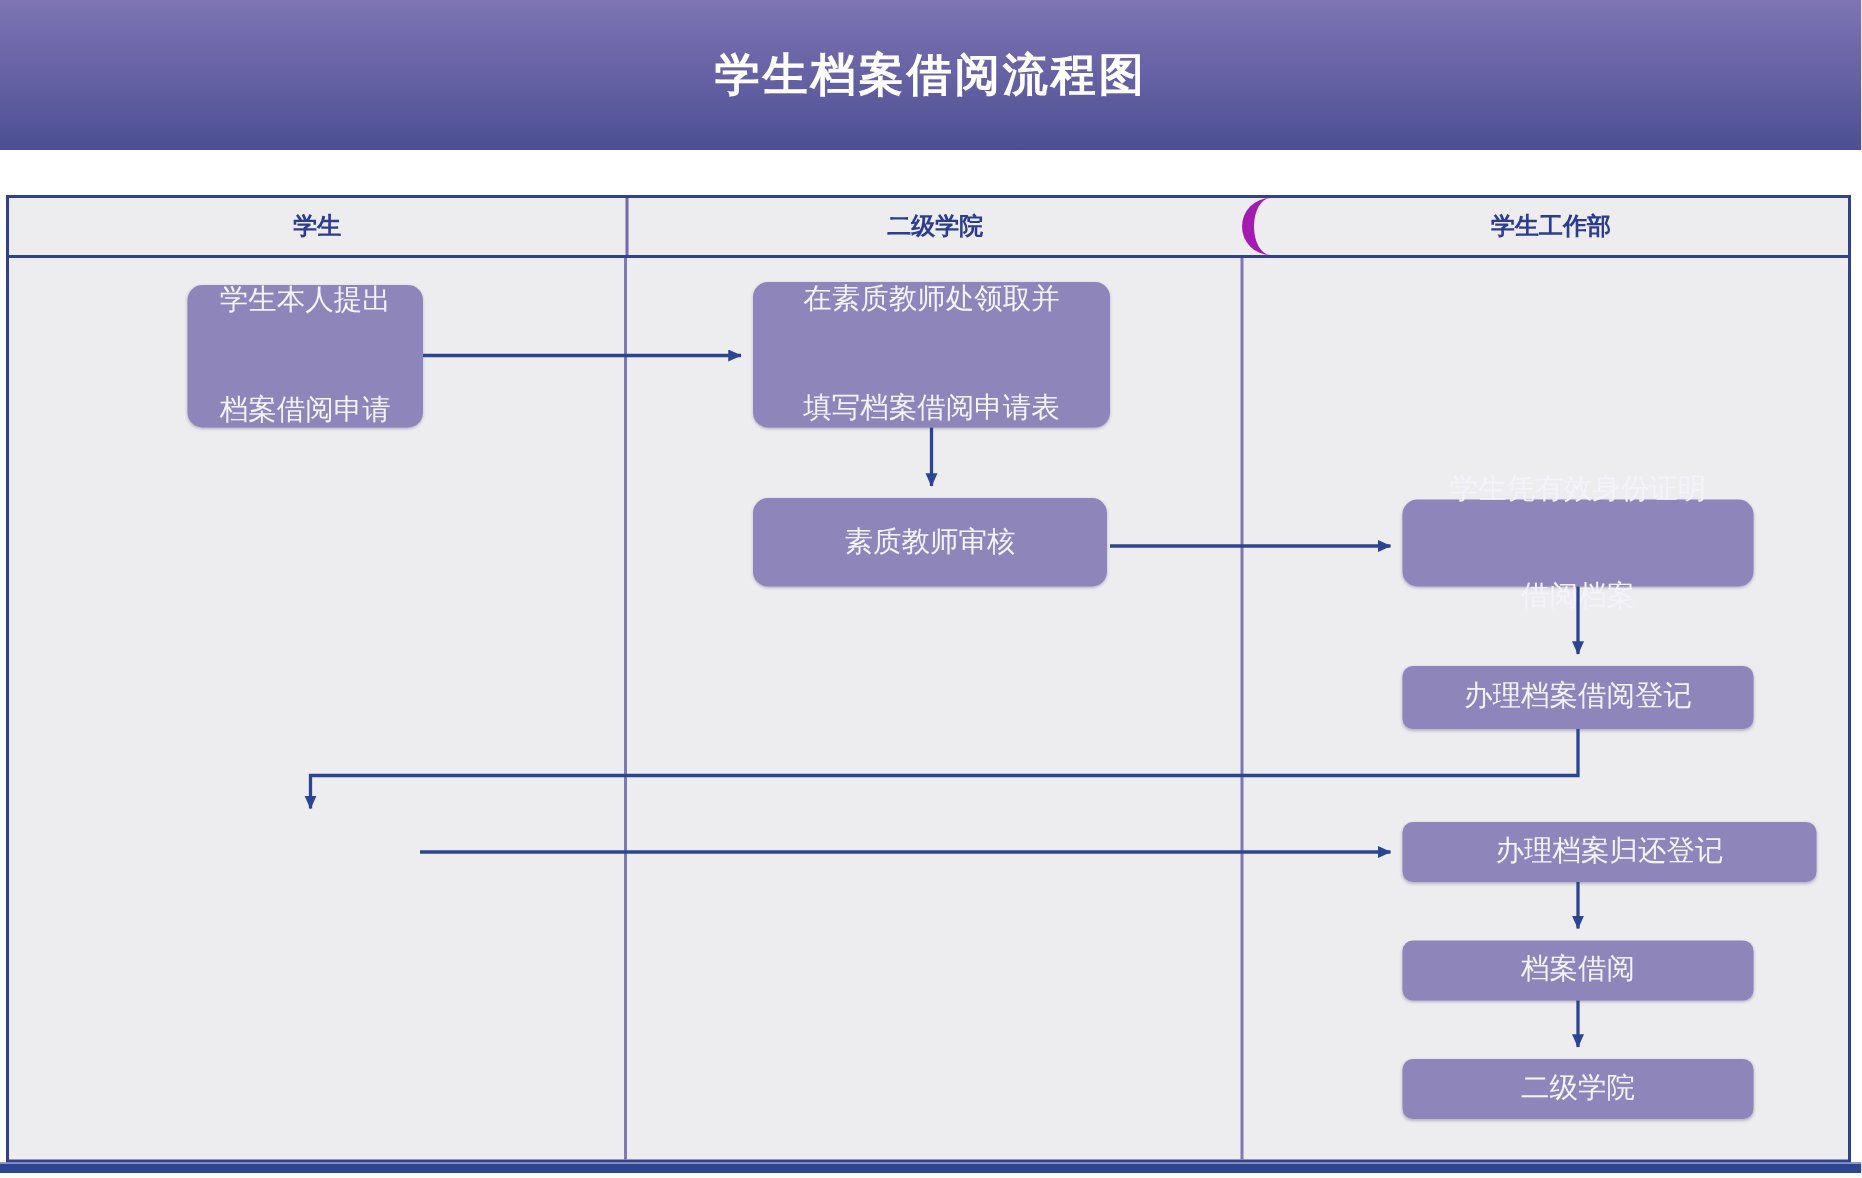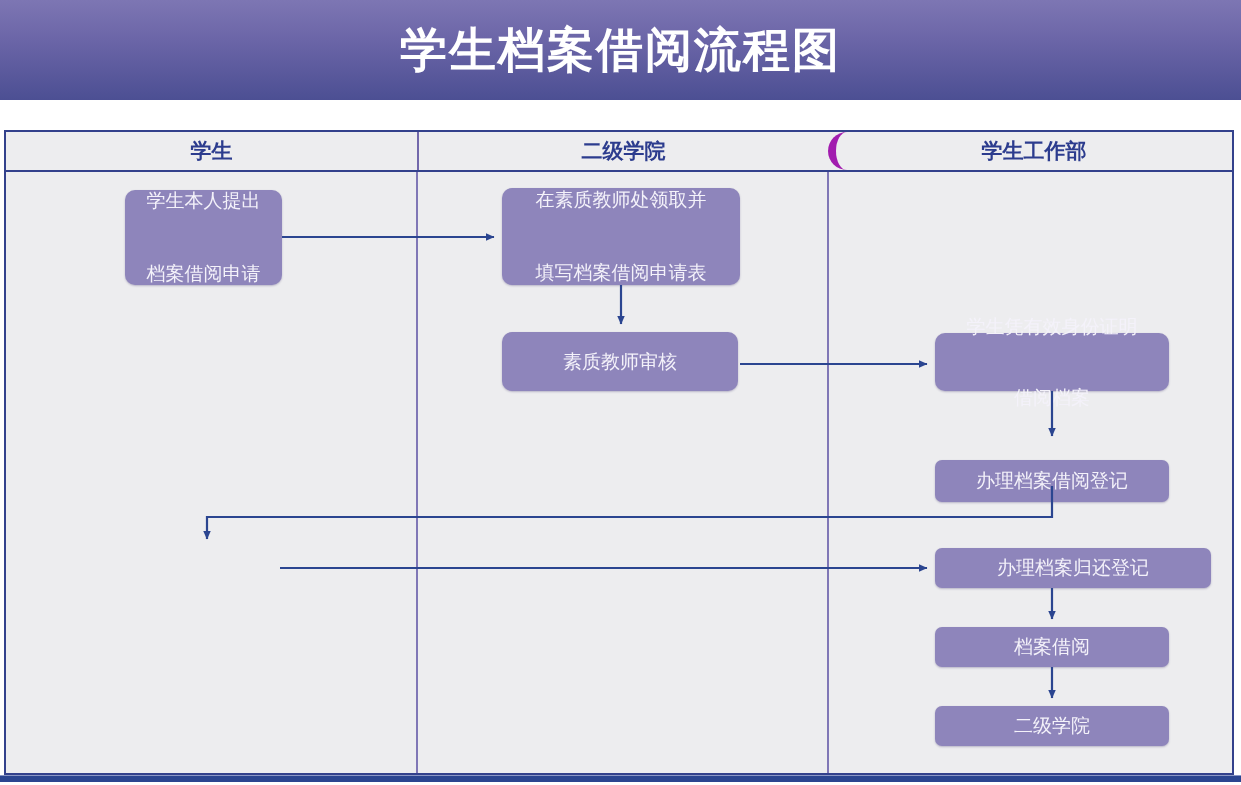--- a/index.html
+++ b/index.html
@@ -3,28 +3,28 @@
 <meta charset="utf-8">
 <style>
   html,body{margin:0;padding:0;background:#ffffff;}
   body{font-family:"Liberation Sans","DejaVu Sans",sans-serif;}
   .canvas{position:relative;width:1241px;height:785px;background:#ffffff;overflow:hidden;}
 
   
   .banner{position:absolute;left:0;top:0;width:1241px;height:100px;
     background:linear-gradient(180deg,#7d76b3 0%,#6c66a8 38%,#4c4f93 100%);
     display:flex;align-items:center;justify-content:center;}
-  .banner h1{margin:0;color:#ffffff;font-size:47px;font-weight:bold;letter-spacing:2px;}
+  .banner h1{margin:0;color:#ffffff;font-size:30px;font-weight:bold;letter-spacing:2px;}
 
   
   .board{position:absolute;left:4px;top:130px;width:1230px;height:645px;
     border:2px solid #33418c;background:#ededef;box-sizing:border-box;}
   .lane-header{display:flex;height:40px;border-bottom:2px solid #33418c;box-sizing:border-box;}
   .lane-cell{display:flex;align-items:center;justify-content:center;
-    font-weight:bold;font-size:21px;color:#2c3c8e;box-sizing:border-box;}
+    font-weight:bold;font-size:16px;color:#2c3c8e;box-sizing:border-box;}
   .lane-cell.c1{width:411px;}
   .lane-cell.c2{width:411px;border-left:2px solid #7268ab;}
   .lane-cell.c3{flex:1;border-left:8px solid #a21caf;border-radius:19px;}
   .vdiv{position:absolute;top:40px;bottom:0;width:2px;background:#8077b6;}
   .vdiv.d1{left:410px;}
   .vdiv.d2{left:821px;}
 
   
   .bottom-bar{position:absolute;left:0;top:775px;width:1241px;height:7px;
     background:#2b4590;border-top:1px solid #8a96c5;box-sizing:border-box;}
@@ -70,21 +70,21 @@
 
   <div class="node" style="left:935px;top:333px;width:234px;height:58px;line-height:26px;">
     <span>学生凭有效身份证明</span>
     <span>借阅档案</span>
   </div>
 
   <div class="node" style="left:502px;top:332px;width:236px;height:59px;">
     <span>素质教师审核</span>
   </div>
 
-  <div class="node small" style="left:935px;top:444px;width:234px;height:42px;margin-top:16px;">
+  <div class="node small" style="left:935px;top:444px;width:234px;height:42px;">
     <span>办理档案借阅登记</span>
   </div>
 
 
   <div class="node small" style="left:935px;top:548px;width:276px;height:40px;">
     <span>办理档案归还登记</span>
   </div>
 
   <div class="node small" style="left:935px;top:627px;width:234px;height:40px;">
     <span>档案借阅</span>

